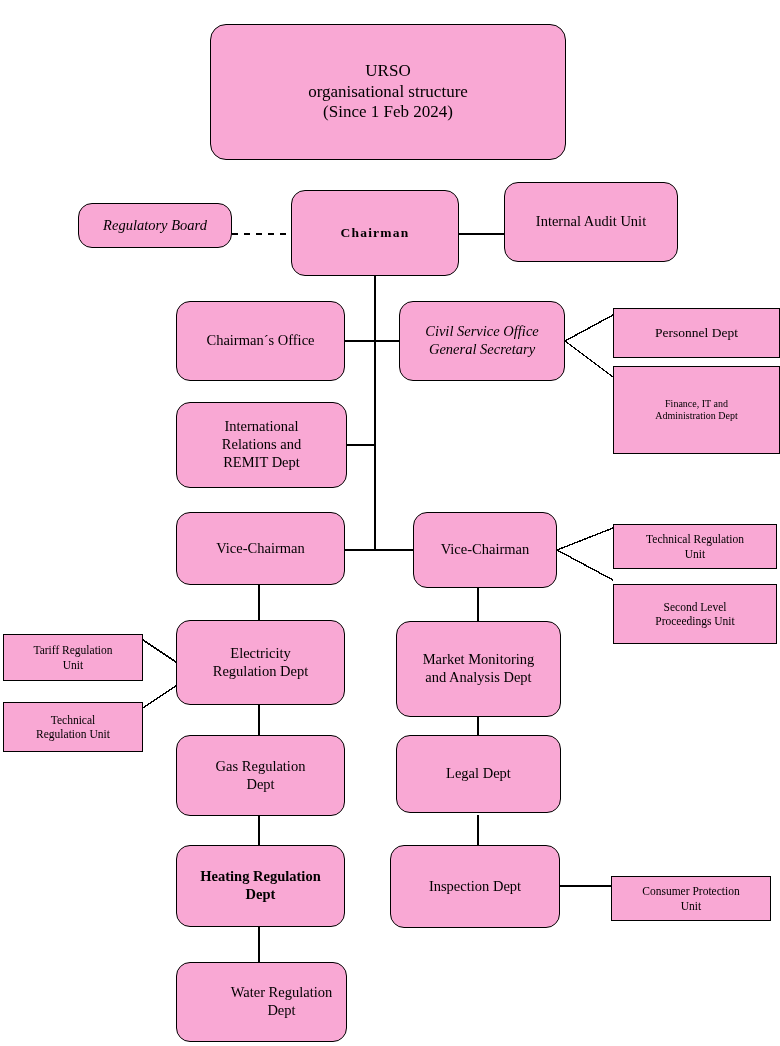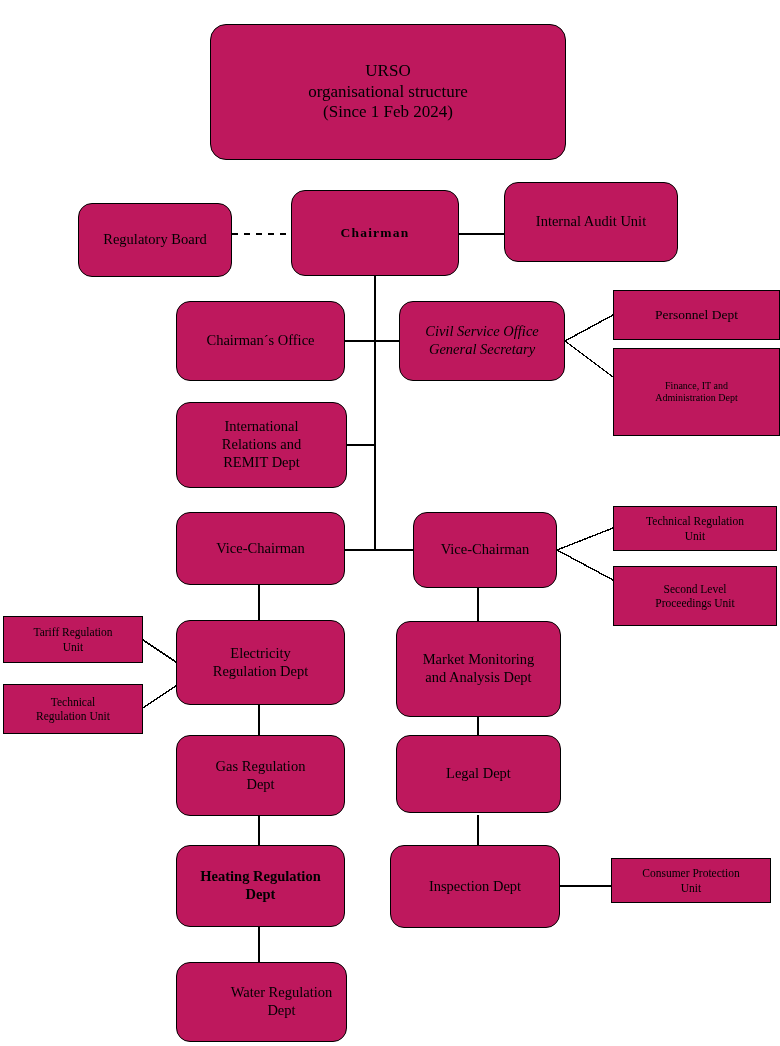--- a/index.html
+++ b/index.html
@@ -22,37 +22,37 @@
     left: 0;
     top: 0;
     width: 780px;
     height: 1046px;
     pointer-events: none;
   }
   .node {
     position: absolute;
     box-sizing: border-box;
     border: 1px solid #000000;
-    background: #be185d;
+    background: #f9a8d4;
     display: flex;
     align-items: center;
     justify-content: center;
     text-align: center;
     line-height: 1.22;
     z-index: 2;
   }
   .node .label {
     display: block;
     white-space: pre-line;
     padding: 0 4px;
   }
   
   .rounded { border-radius: 14px; }
   
-  .sharp { border-radius: 0; }
+  .sharp { border-radius: 0; margin-top: 18px; }
 
   .title-box { font-size: 17px; border-radius: 16px; }
   .main-box  { font-size: 14.5px; }
   .unit-box  { font-size: 11.5px; }
   .chairman-label {
     font-weight: bold;
     letter-spacing: 1.2px;
     font-size: 13.5px;
   }
 </style>
@@ -102,21 +102,21 @@
       <line x1="560" y1="886" x2="611" y2="886"></line>
     </g>
   </svg>
 
   <div class="node rounded title-box" style="left:210px; top:24px; width:356px; height:136px;">
     <span class="label">URSO
 organisational structure
 (Since 1 Feb 2024)</span>
   </div>
 
-  <div class="node rounded main-box" style="left:78px; top:203px; width:154px; height:74px;">
+  <div class="node rounded main-box" style="left:78px; top:203px; width:154px; height:45px;font-style:italic;">
     <span class="label">Regulatory Board</span>
   </div>
 
   <div class="node rounded main-box" style="left:291px; top:190px; width:168px; height:86px;">
     <span class="label chairman-label">Chairman</span>
   </div>
 
   <div class="node rounded main-box" style="left:504px; top:182px; width:174px; height:80px;">
     <span class="label">Internal Audit Unit</span>
   </div>

